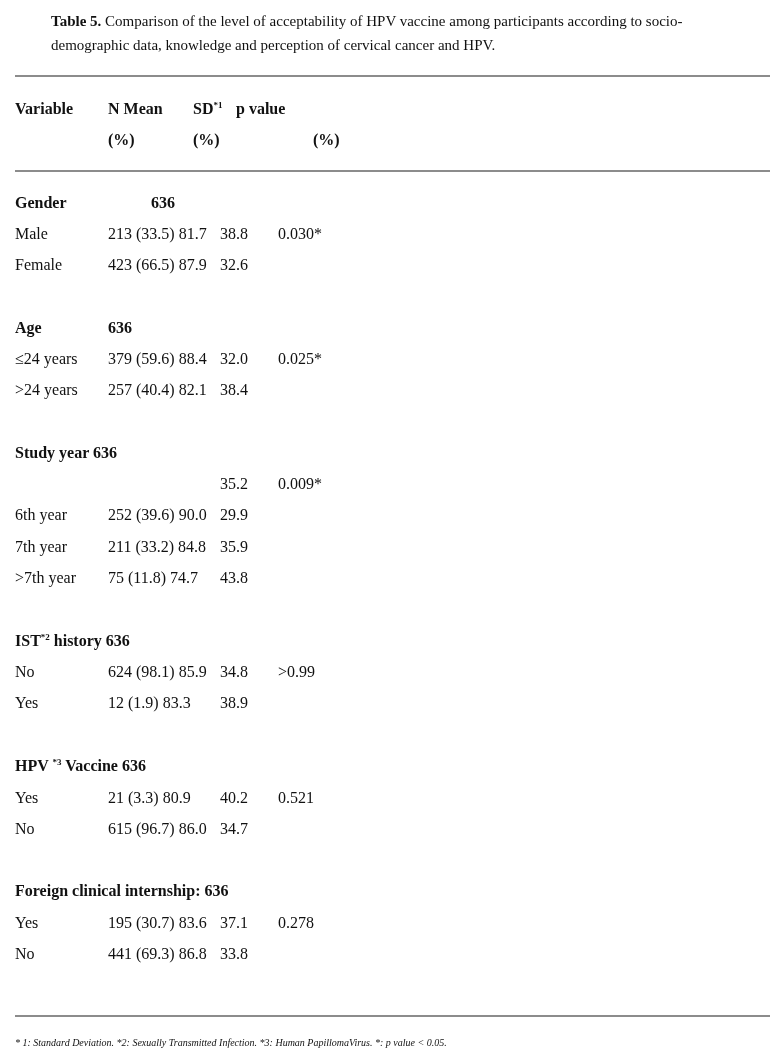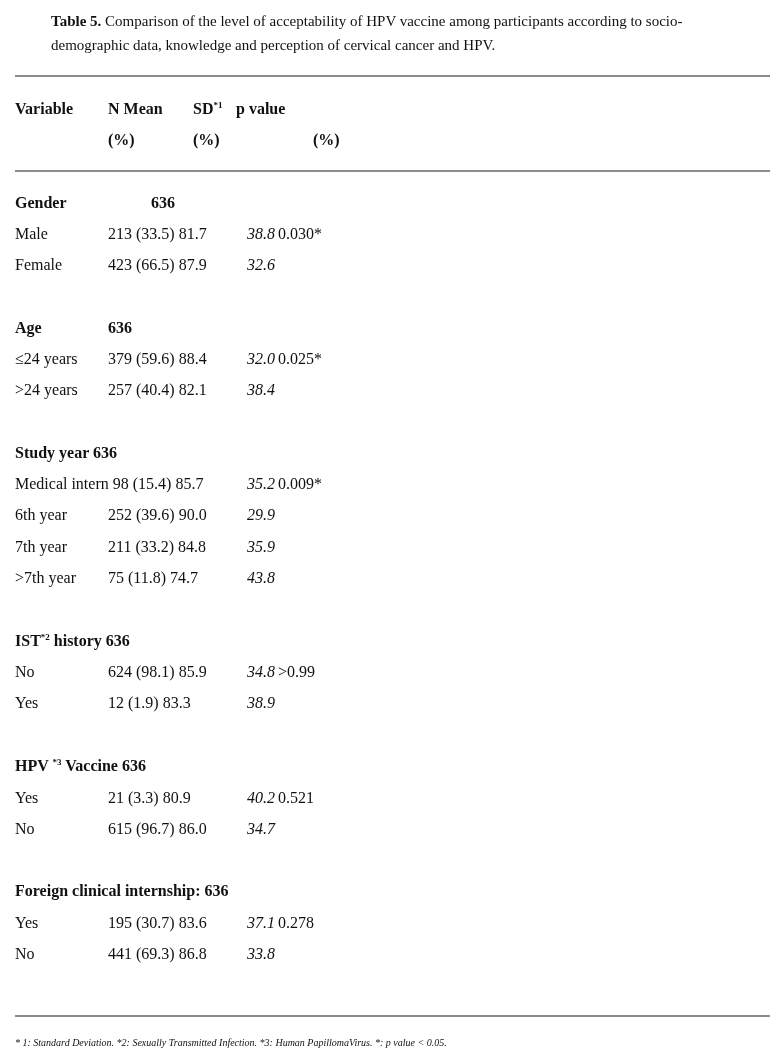--- a/index.html
+++ b/index.html
@@ -17,21 +17,21 @@
     position: absolute; left: 15px; width: 755px; height: 2px;
     background: #8c8c8c;
   }
   .row {
     position: absolute; left: 0; width: 778px; height: 24px;
     font-size: 16px; line-height: 24px; white-space: nowrap;
   }
   .row span { position: absolute; top: 0; }
   .c-var { left: 15px; }
   .c-n { left: 108px; }
-  .c-sd { left: 247px; font-style: italic; }
+  .c-sd { left: 220px; }
   .c-p { left: 278px; }
   .bold { font-weight: bold; }
   sup.fn { font-size: 9px; vertical-align: 6px; line-height: 0; }
   .footnote {
     position: absolute; left: 15px; top: 1033px;
     font-size: 10px; font-style: italic; line-height: 20px; white-space: nowrap;
   }
 </style>
 </head>
 <body>
@@ -85,21 +85,20 @@
   <span class="c-var">&gt;24 years</span>
   <span class="c-n">257 (40.4) 82.1</span>
   <span class="c-sd">38.4</span>
   <span class="c-p"></span>
 </div>
 
 <div class="row bold" style="top:441px;">
   <span class="c-var">Study year 636</span>
 </div>
 <div class="row" style="top:472px;">
-  <span class="c-var">Medical intern 98 (15.4) 85.7</span>
   <span class="c-sd">35.2</span>
   <span class="c-p">0.009*</span>
 </div>
 <div class="row" style="top:503px;">
   <span class="c-var">6th year</span>
   <span class="c-n">252 (39.6) 90.0</span>
   <span class="c-sd">29.9</span>
 </div>
 <div class="row" style="top:535px;">
   <span class="c-var">7th year</span>

